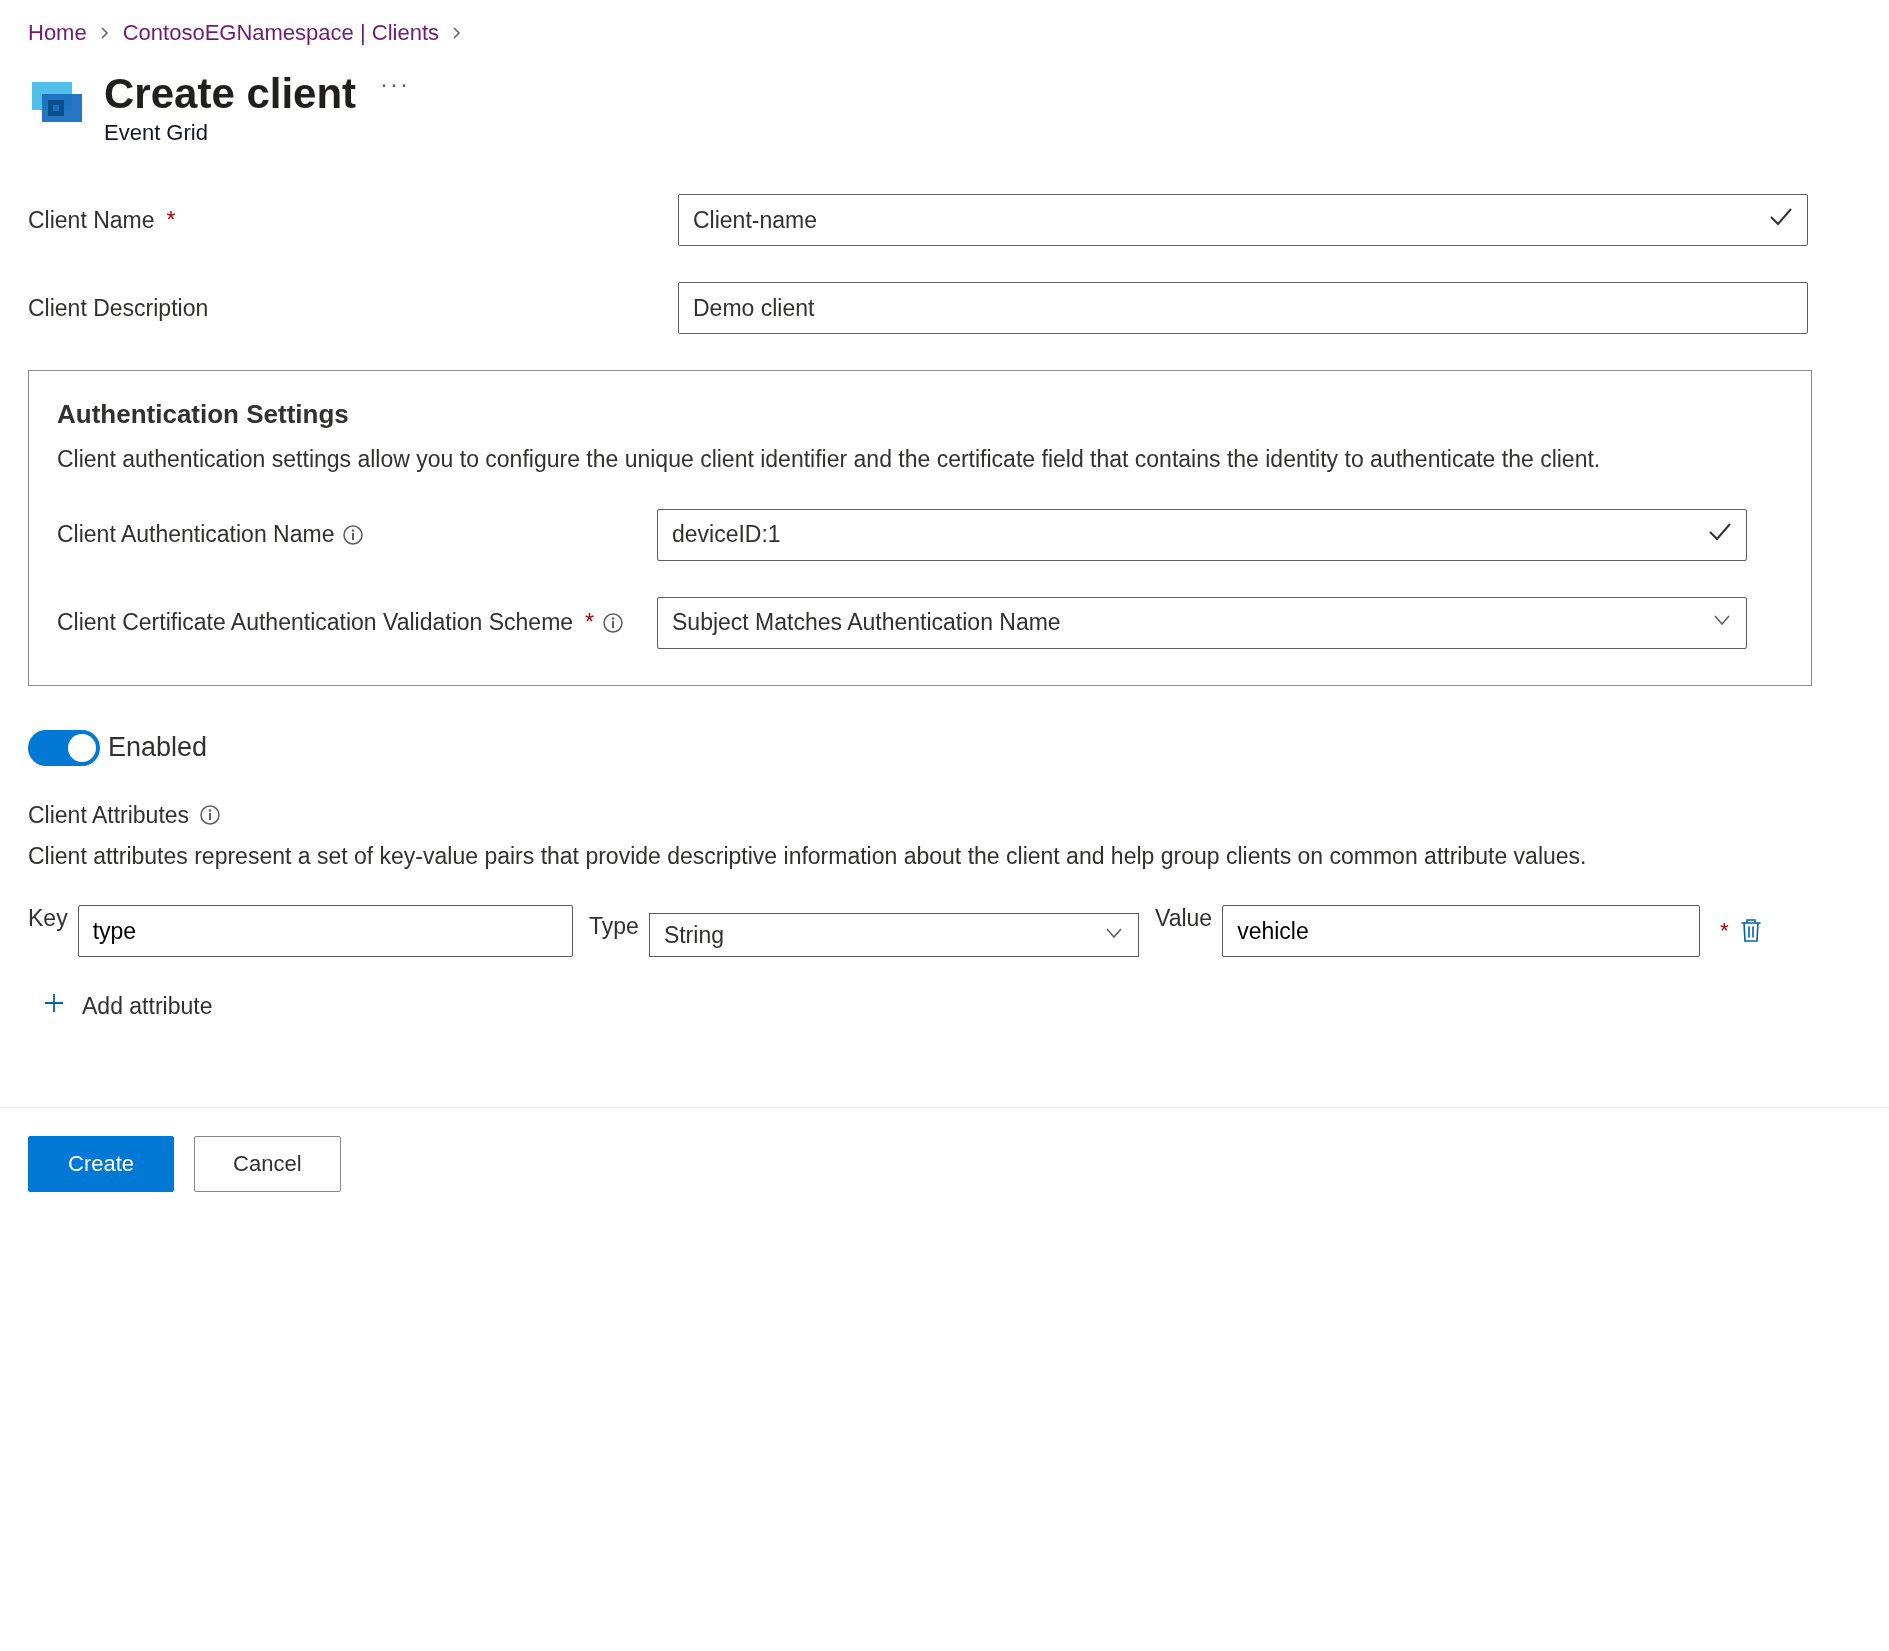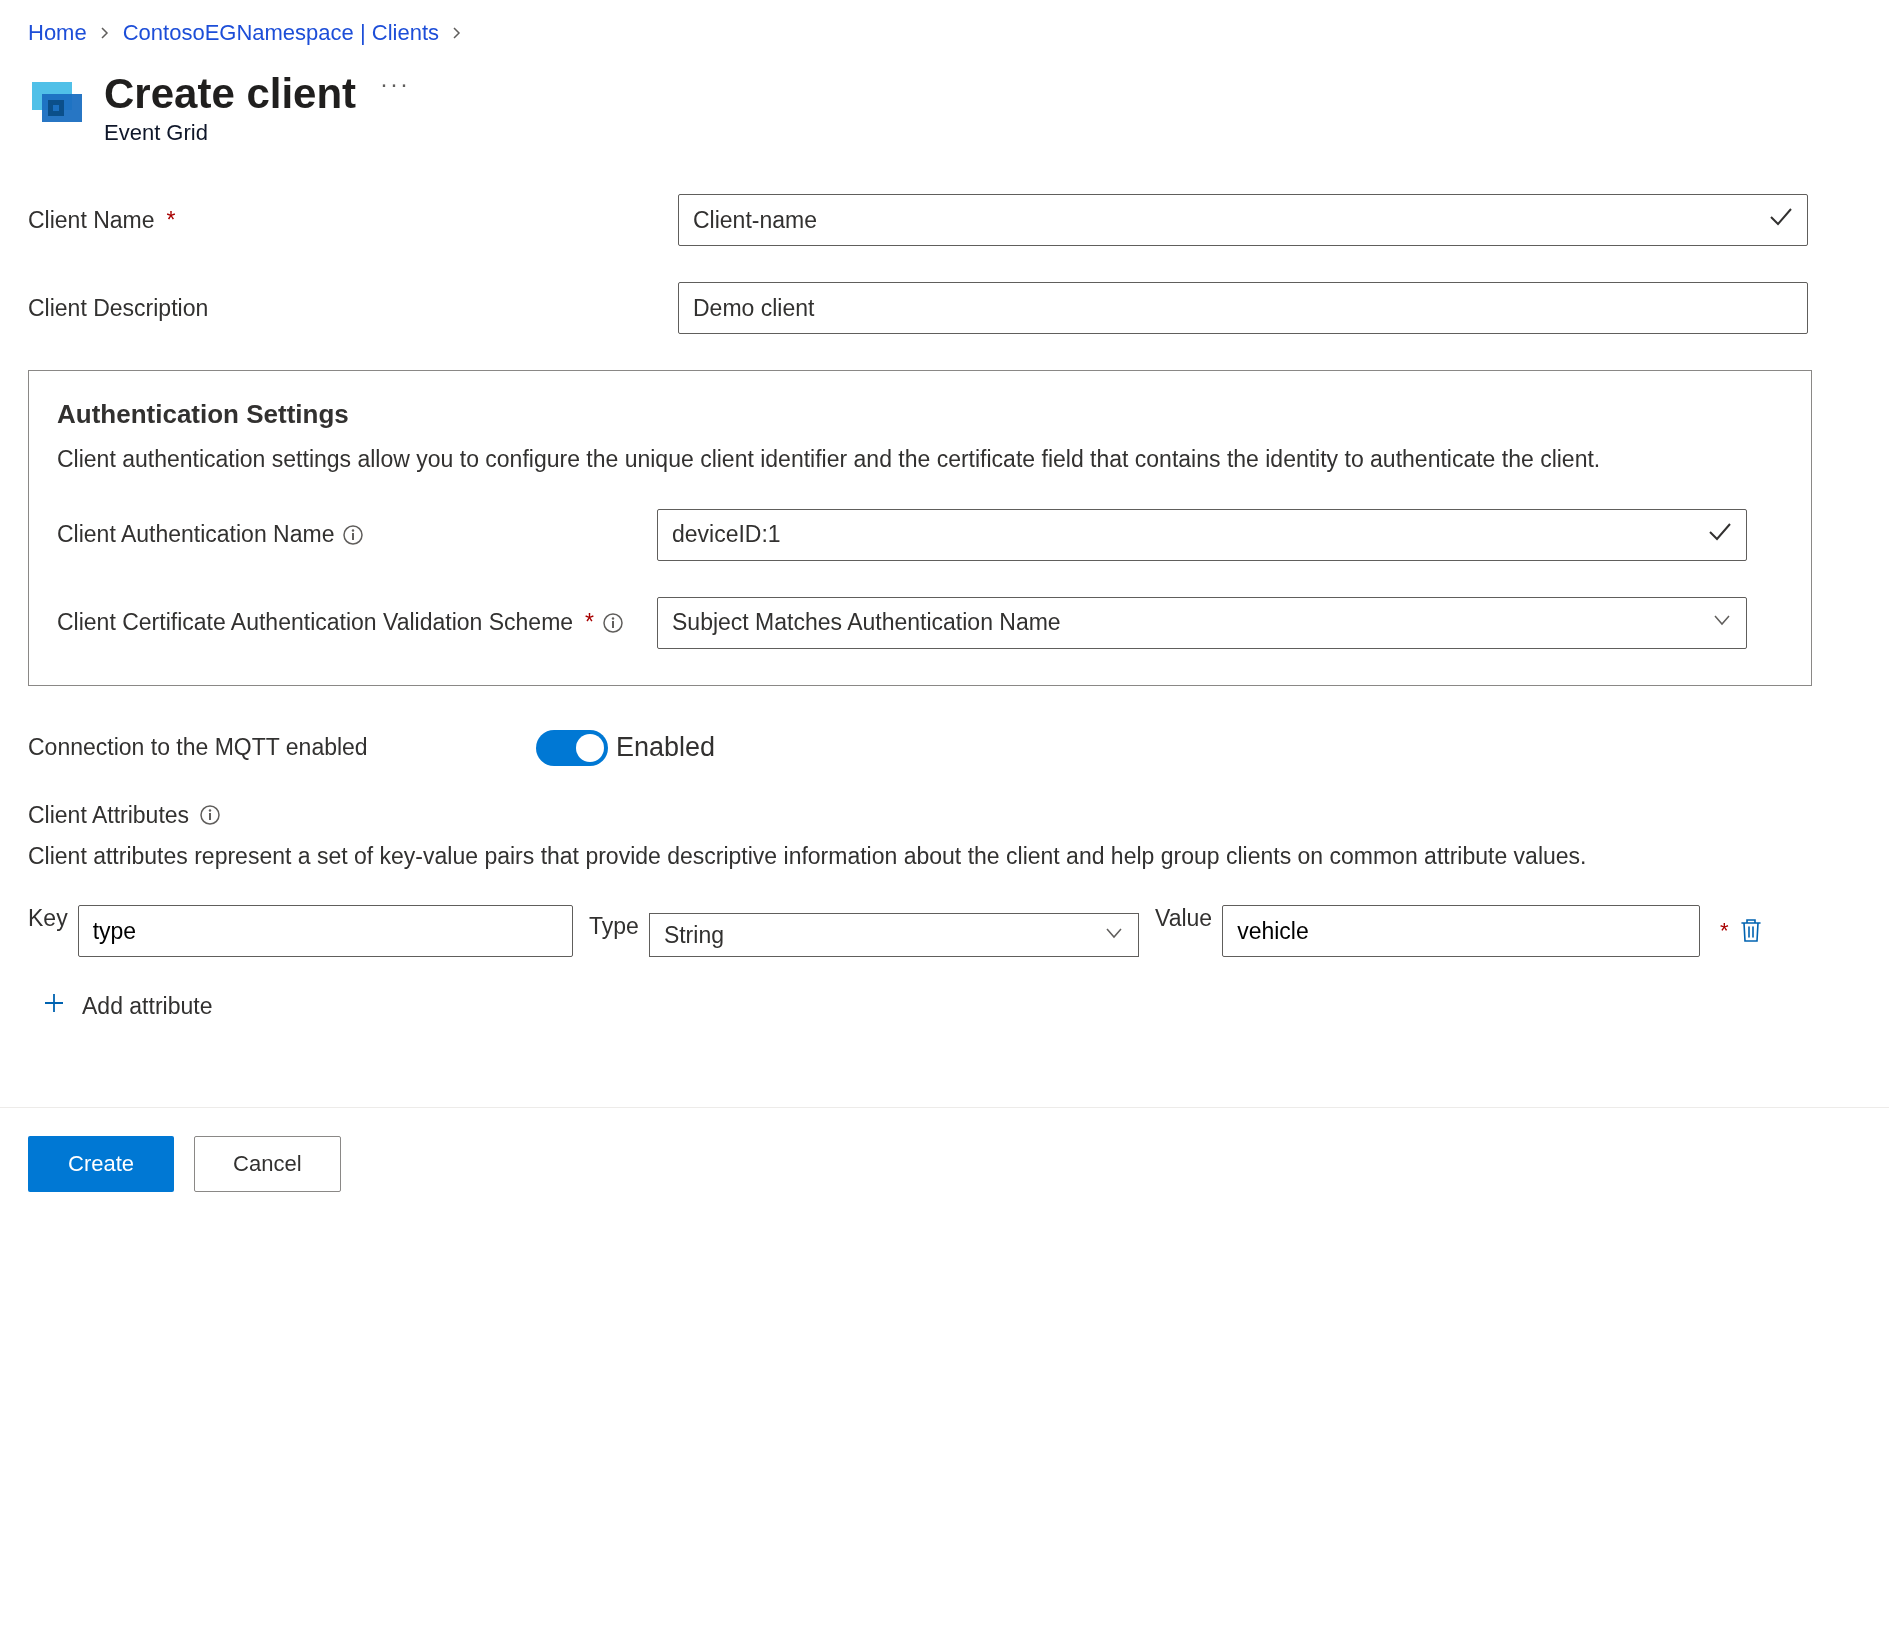--- a/index.html
+++ b/index.html
@@ -20,21 +20,21 @@
     }
     
     .breadcrumb {
       display: flex;
       align-items: center;
       gap: 12px;
       margin-bottom: 24px;
       font-size: 22px;
     }
     .breadcrumb a {
-      color: #1d4ed8;
+      color: #701a75;
       text-decoration: none;
     }
     .breadcrumb .sep {
       color: #605e5c;
       font-size: 18px;
     }
     
     .header {
       display: flex;
       align-items: flex-start;
@@ -389,21 +389,20 @@
             <svg width="20" height="20" viewBox="0 0 20 20">
                 <path d="M3 6 L10 14 L17 6" stroke="#605e5c" stroke-width="1.5" fill="none"></path>
               </svg>
           </span>
         </div>
       </div>
     </div>
   </div>
 
   <div class="toggle-row">
-    <div class="toggle-label">Connection to the MQTT enabled</div>
     <div class="toggle">
       <div class="toggle-knob"></div>
     </div>
     <div class="toggle-state">Enabled</div>
   </div>
 
   <div class="attr-heading">
     <span>Client Attributes</span>
     <span class="info-icon">
       <svg width="22" height="22" viewBox="0 0 22 22">

